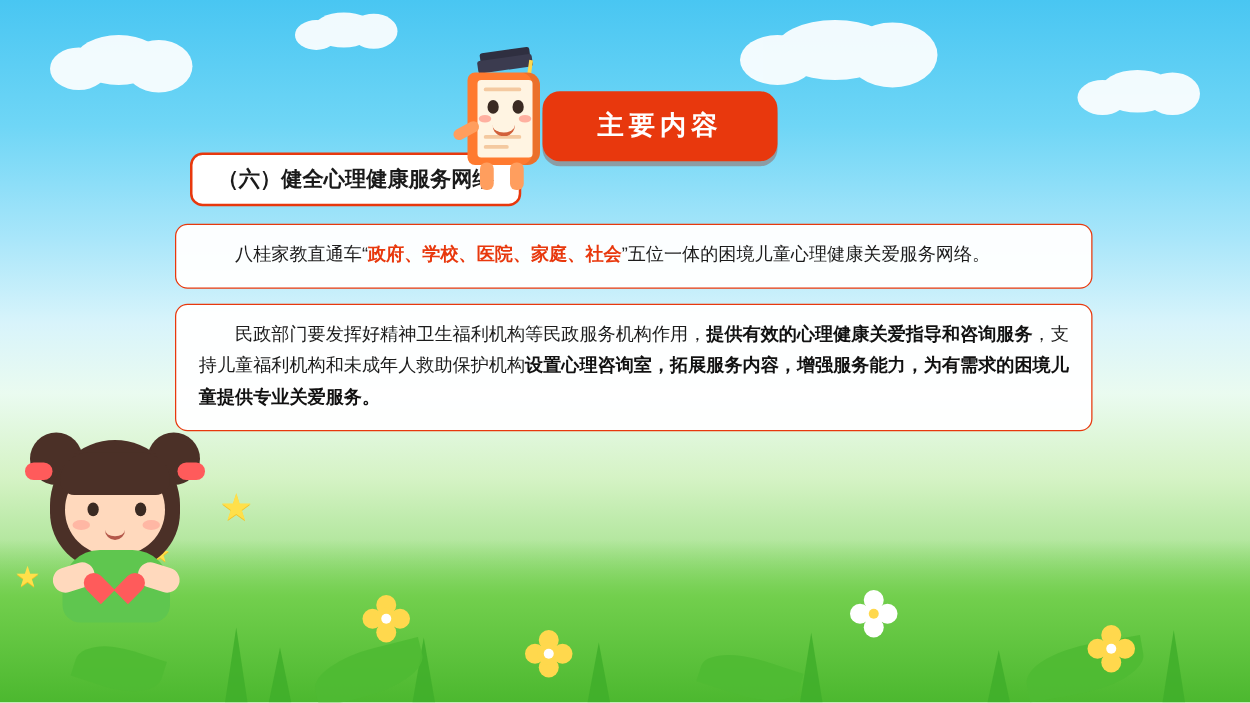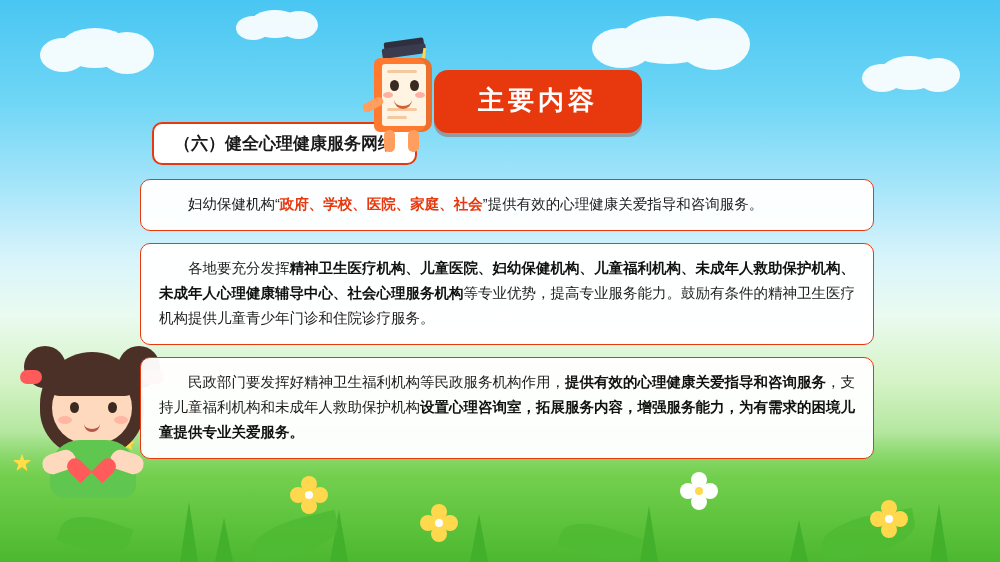--- a/index.html
+++ b/index.html
@@ -118,21 +118,21 @@
   
   .title-wrap {
     position: absolute;
     left: 360px; top: 46px;
     display: flex;
     align-items: center;
   }
   .title-pill {
     background: #e8380d;
     color: #ffffff;
-    font-size: 26px;
+    font-size: 21px;
     font-weight: bold;
     letter-spacing: 4px;
     padding: 13px 44px 15px 44px;
     border-radius: 14px;
     box-shadow: 0 4px 0 rgba(160,40,10,.35);
     white-space: nowrap;
   }
   
   .book-mascot { position: relative; width: 96px; height: 110px; margin-right: -22px; z-index: 3; }
   .book-mascot .cap { position: absolute; left: 22px; top: 0; width: 44px; height: 10px; background: #3b3b4f; border-radius: 2px; transform: rotate(-8deg); }
@@ -267,29 +267,24 @@
         <div class="leg r"></div>
     </div>
     <div class="title-pill">主要内容</div>
   </div>
 
   <div class="panel">
     <div class="section-head">（六）健全心理健康服务网络</div>
 
     <div class="card">
       <span class="indent">
-        <span>妇幼保健机构“</span><span class="hl">政府、学校、医院、家庭、社会</span><span>”提供有效的心理健康关爱指导和咨询服务。</span>
+        <span>八桂家教直通车“</span><span class="hl">政府、学校、医院、家庭、社会</span><span>”五位一体的困境儿童心理健康关爱服务网络。</span>
       </span>
     </div>
 
-    <div class="card">
-      <span class="indent">
-        <span>各地要充分发挥</span><b>精神卫生医疗机构、儿童医院、妇幼保健机构、儿童福利机构、未成年人救助保护机构、未成年人心理健康辅导中心、社会心理服务机构</b><span>等专业优势，提高专业服务能力。鼓励有条件的精神卫生医疗机构提供儿童青少年门诊和住院诊疗服务。</span>
-      </span>
-    </div>
 
 
     <div class="card">
       <span class="indent">
         <span>民政部门要发挥好精神卫生福利机构等民政服务机构作用，</span><b>提供有效的心理健康关爱指导和咨询服务</b><span>，支持儿童福利机构和未成年人救助保护机构</span><b>设置心理咨询室，拓展服务内容，增强服务能力，为有需求的困境儿童提供专业关爱服务。</b>
       </span>
     </div>
   </div>
 
 </div>

